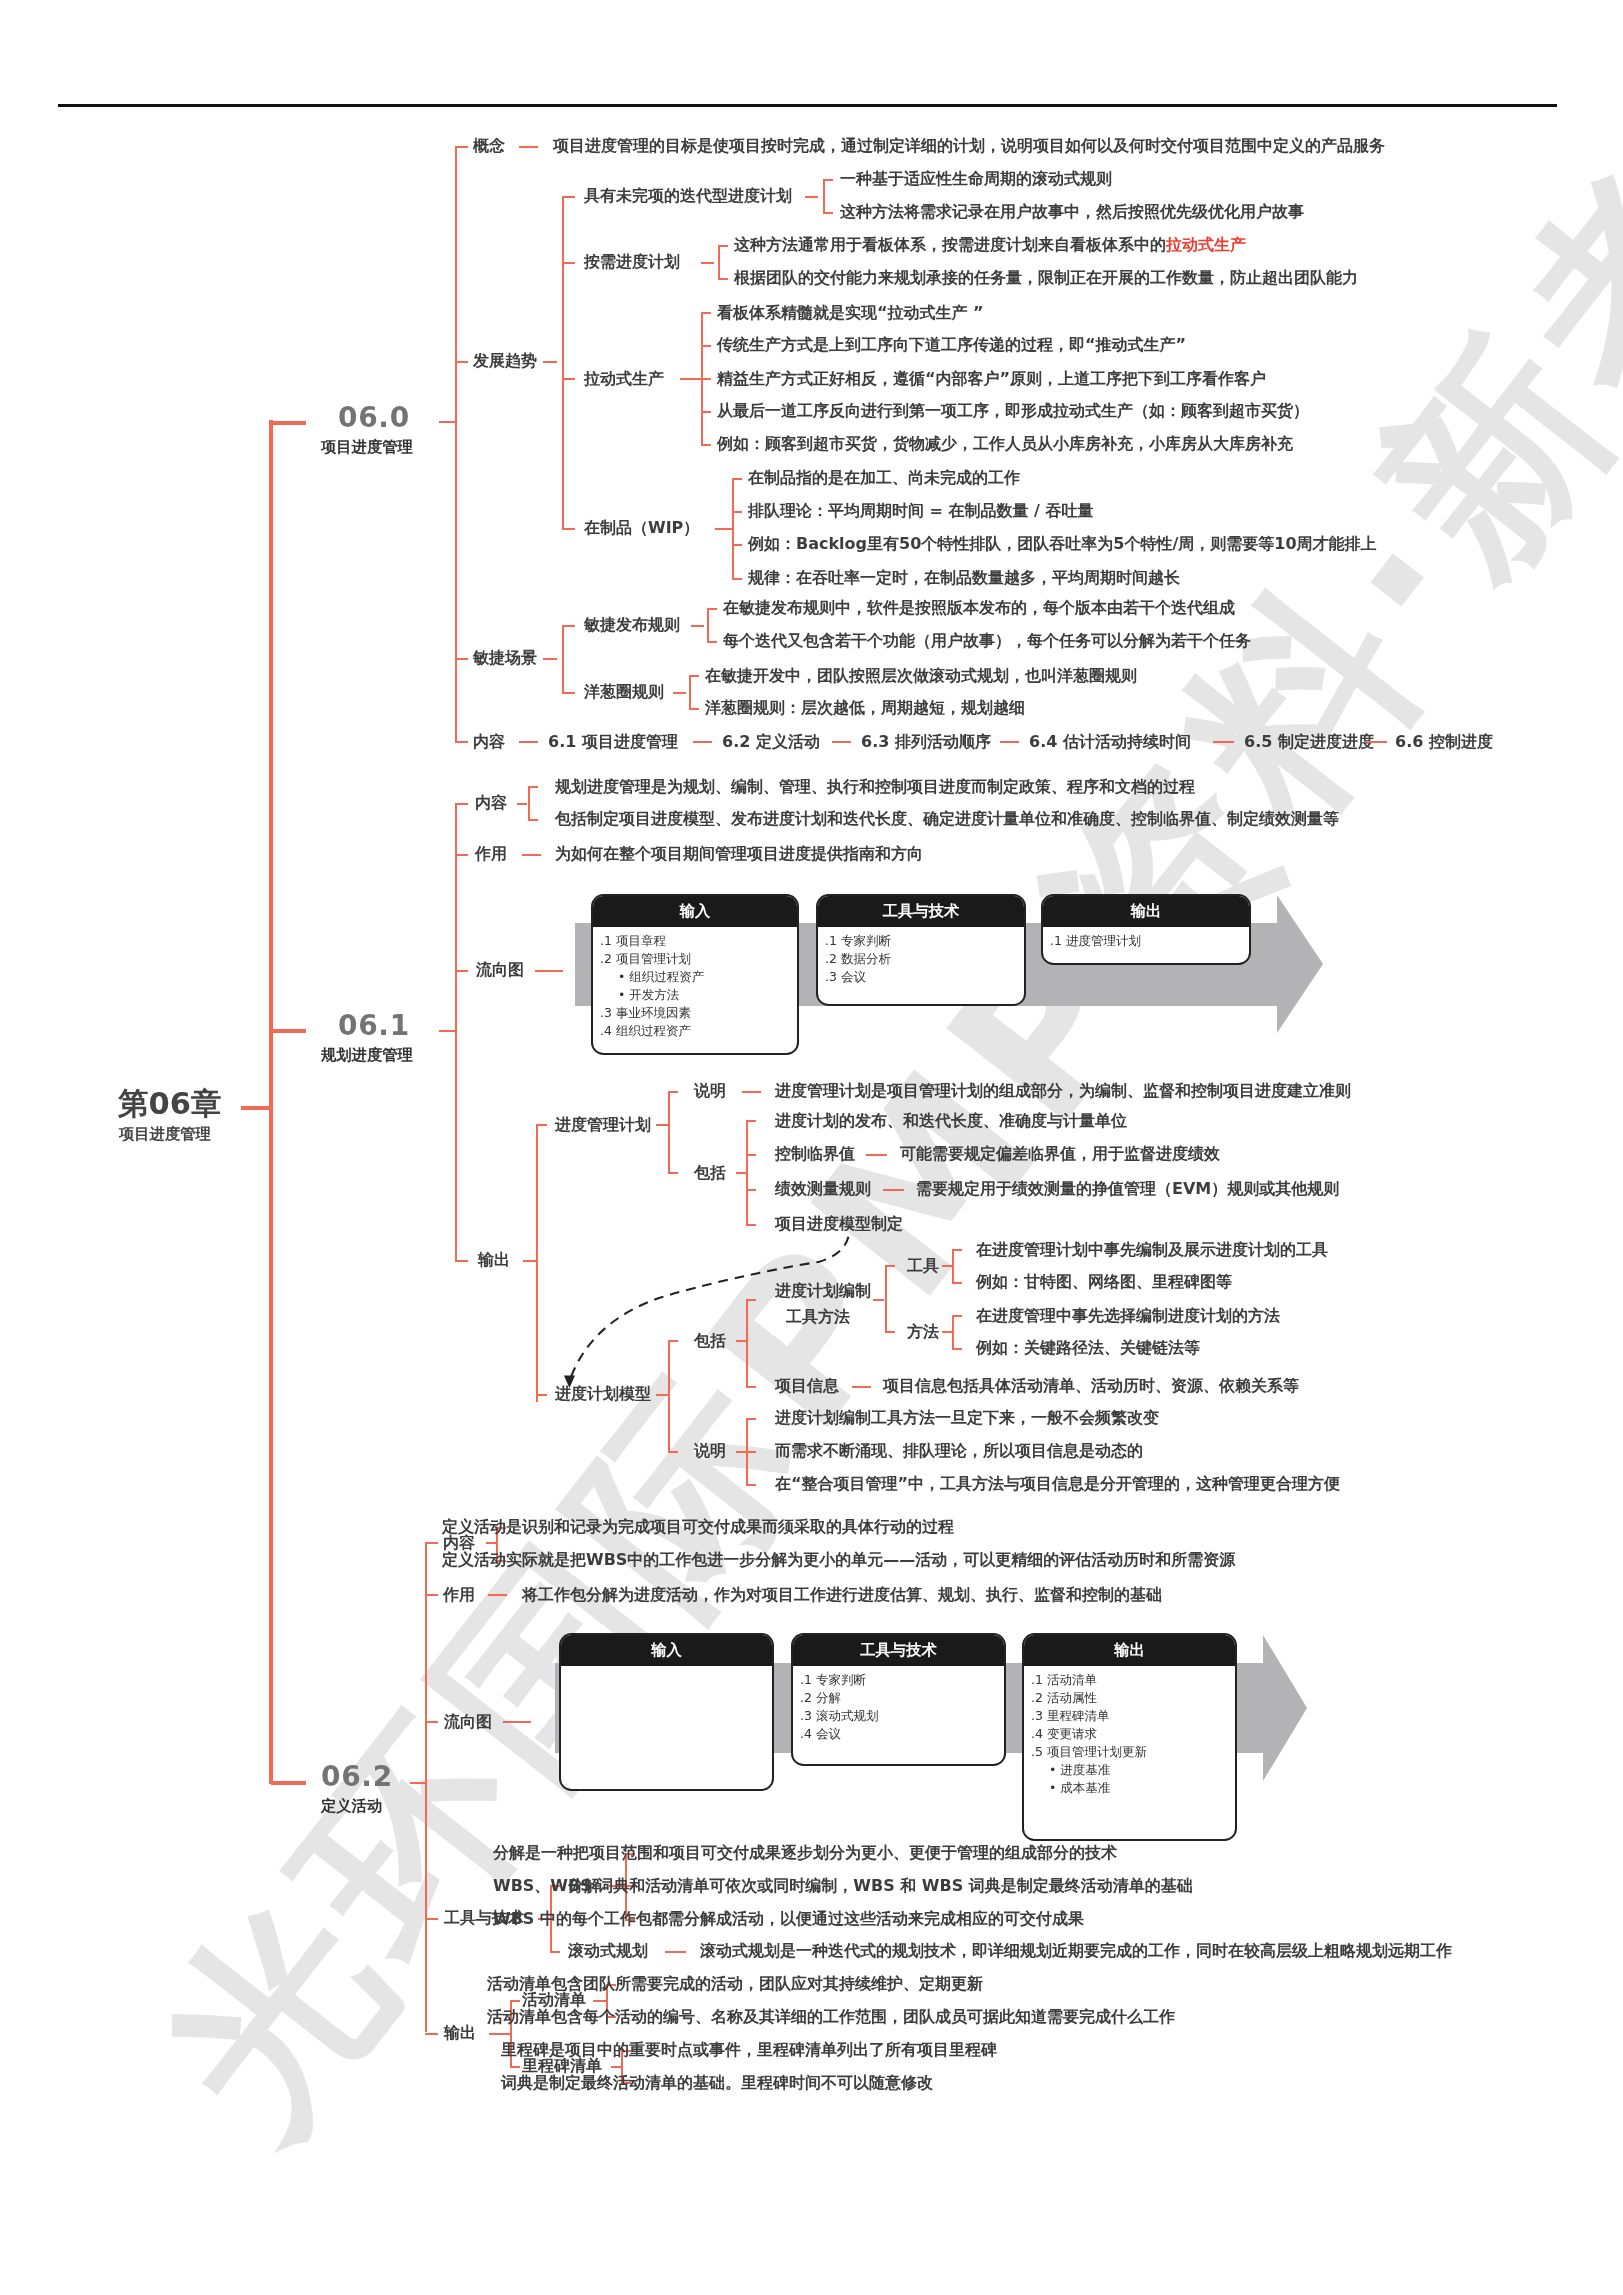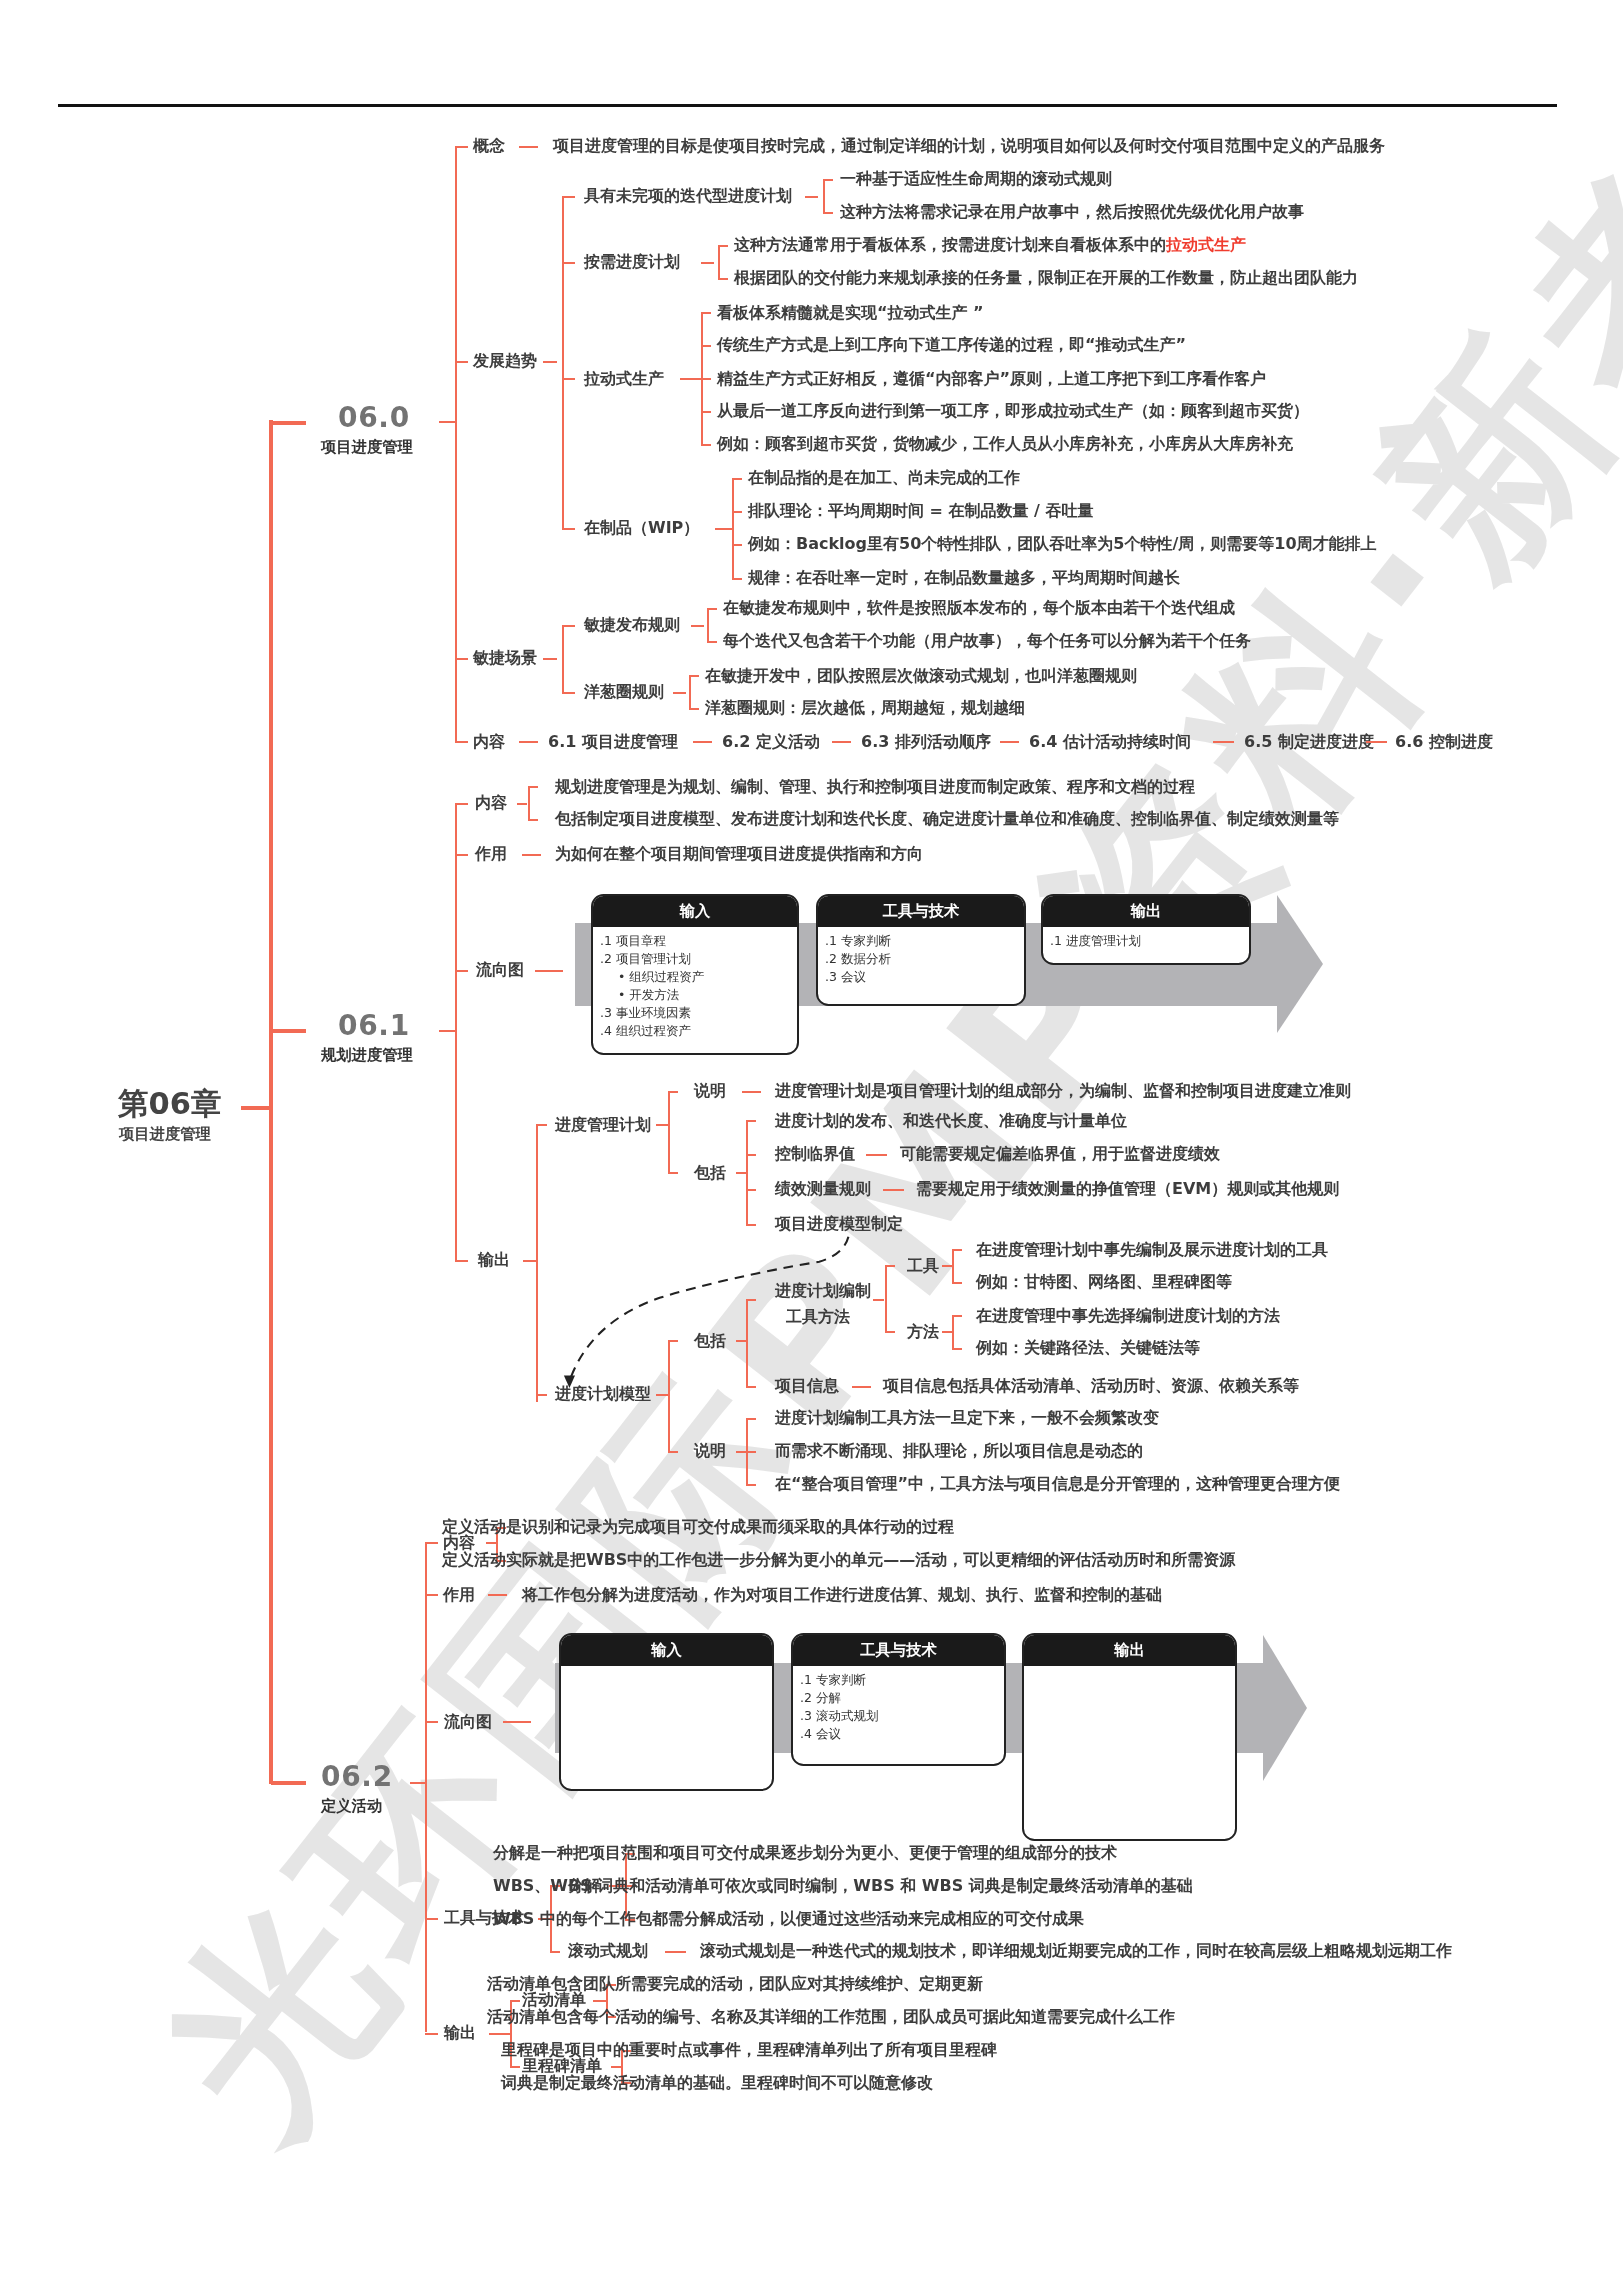--- a/index.html
+++ b/index.html
@@ -308,20 +308,29 @@
     <div class="card-head">工具与技术</div>
     <div class="card-body">
       <div class="item">.1  专家判断</div>
       <div class="item">.2  分解</div>
       <div class="item">.3  滚动式规划</div>
       <div class="item">.4  会议</div>
     </div>
   </div>
   <div class="card" style="left:1022px;top:1633px;width:215px;height:208px;">
     <div class="card-head">输出</div>
+    <div class="card-body">
+      <div class="item">.1  活动清单</div>
+      <div class="item">.2  活动属性</div>
+      <div class="item">.3  里程碑清单</div>
+      <div class="item">.4  变更请求</div>
+      <div class="item">.5  项目管理计划更新</div>
+      <div class="item" style="padding-left:18px">• 进度基准</div>
+      <div class="item" style="padding-left:18px">• 成本基准</div>
+    </div>
   </div>
 </div>
 
 <div class="ln lnh" style="left:425px;top:1918px;width:12.5px;"></div>
 <div class="abs lbl" style="left:444px;top:1908px;">工具与技术</div>
 <div class="ln lnh" style="left:538px;top:1918px;width:12.5px;"></div>
 <div class="ln lnv" style="left:550px;top:1885px;height:67px;"></div>
 <div class="ln lnh" style="left:550px;top:1885px;width:9.7px;"></div>
 <div class="abs lbl" style="left:568px;top:1876px;">分解</div>
 <div class="ln lnh" style="left:479px;top:1885px;width:0;"></div>

